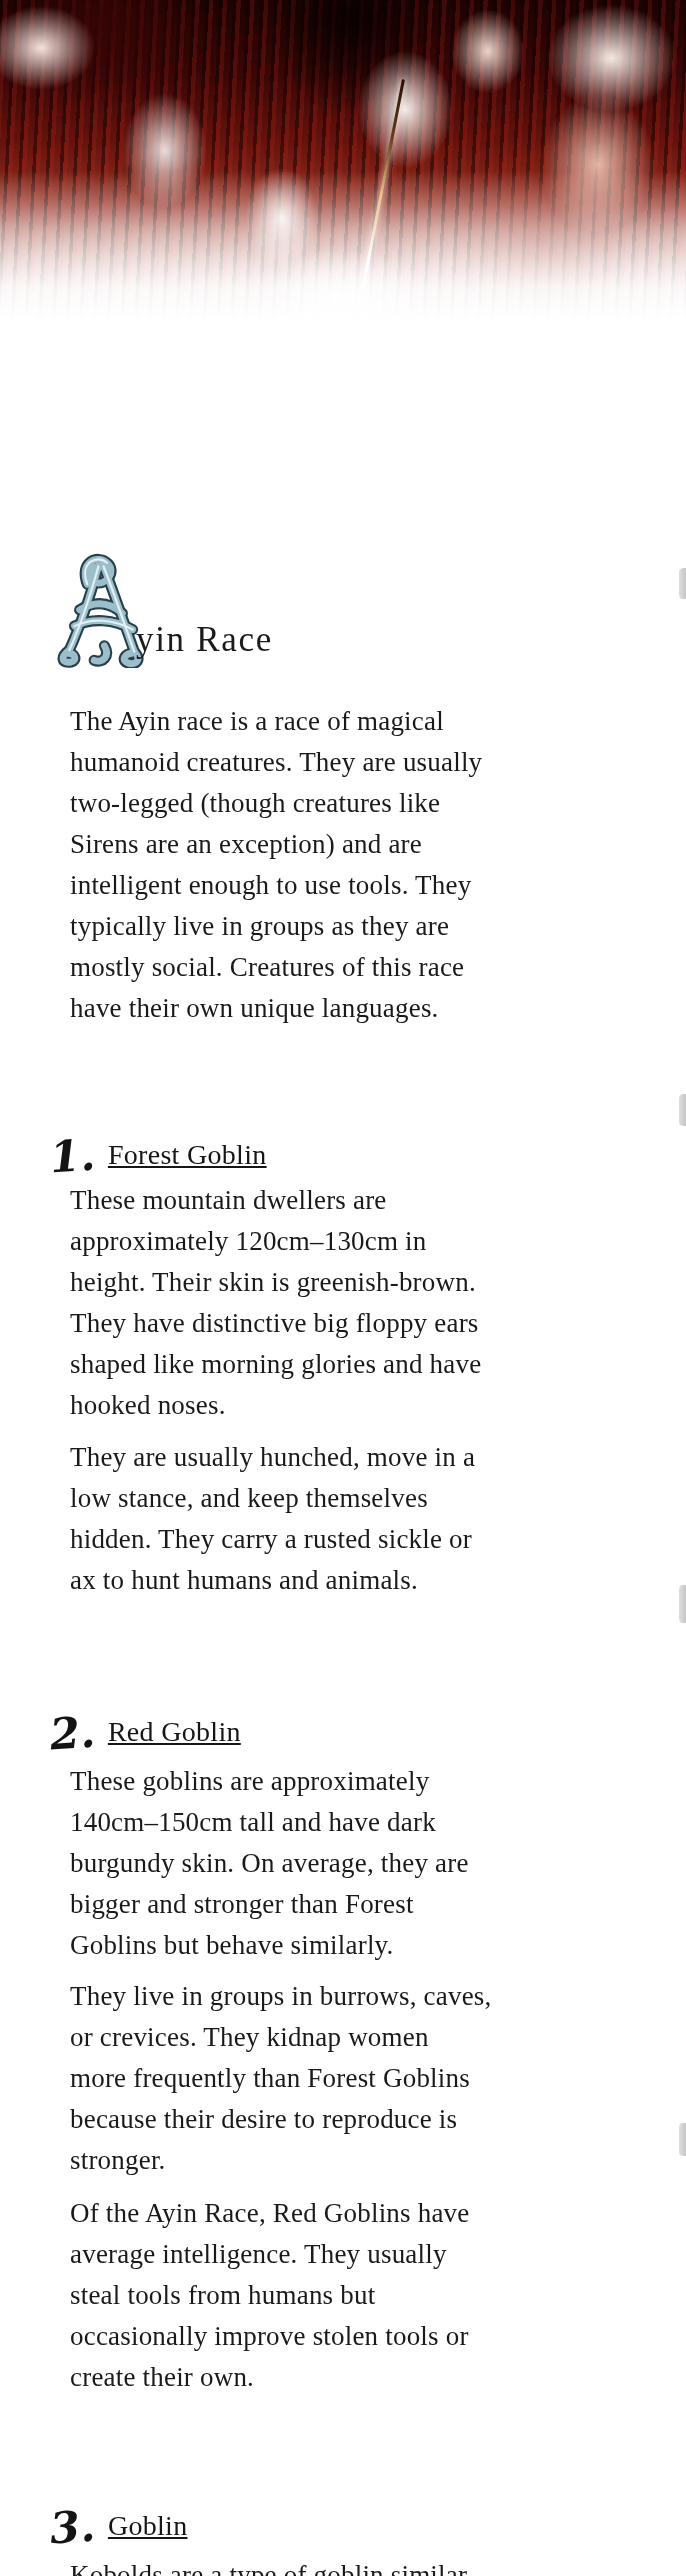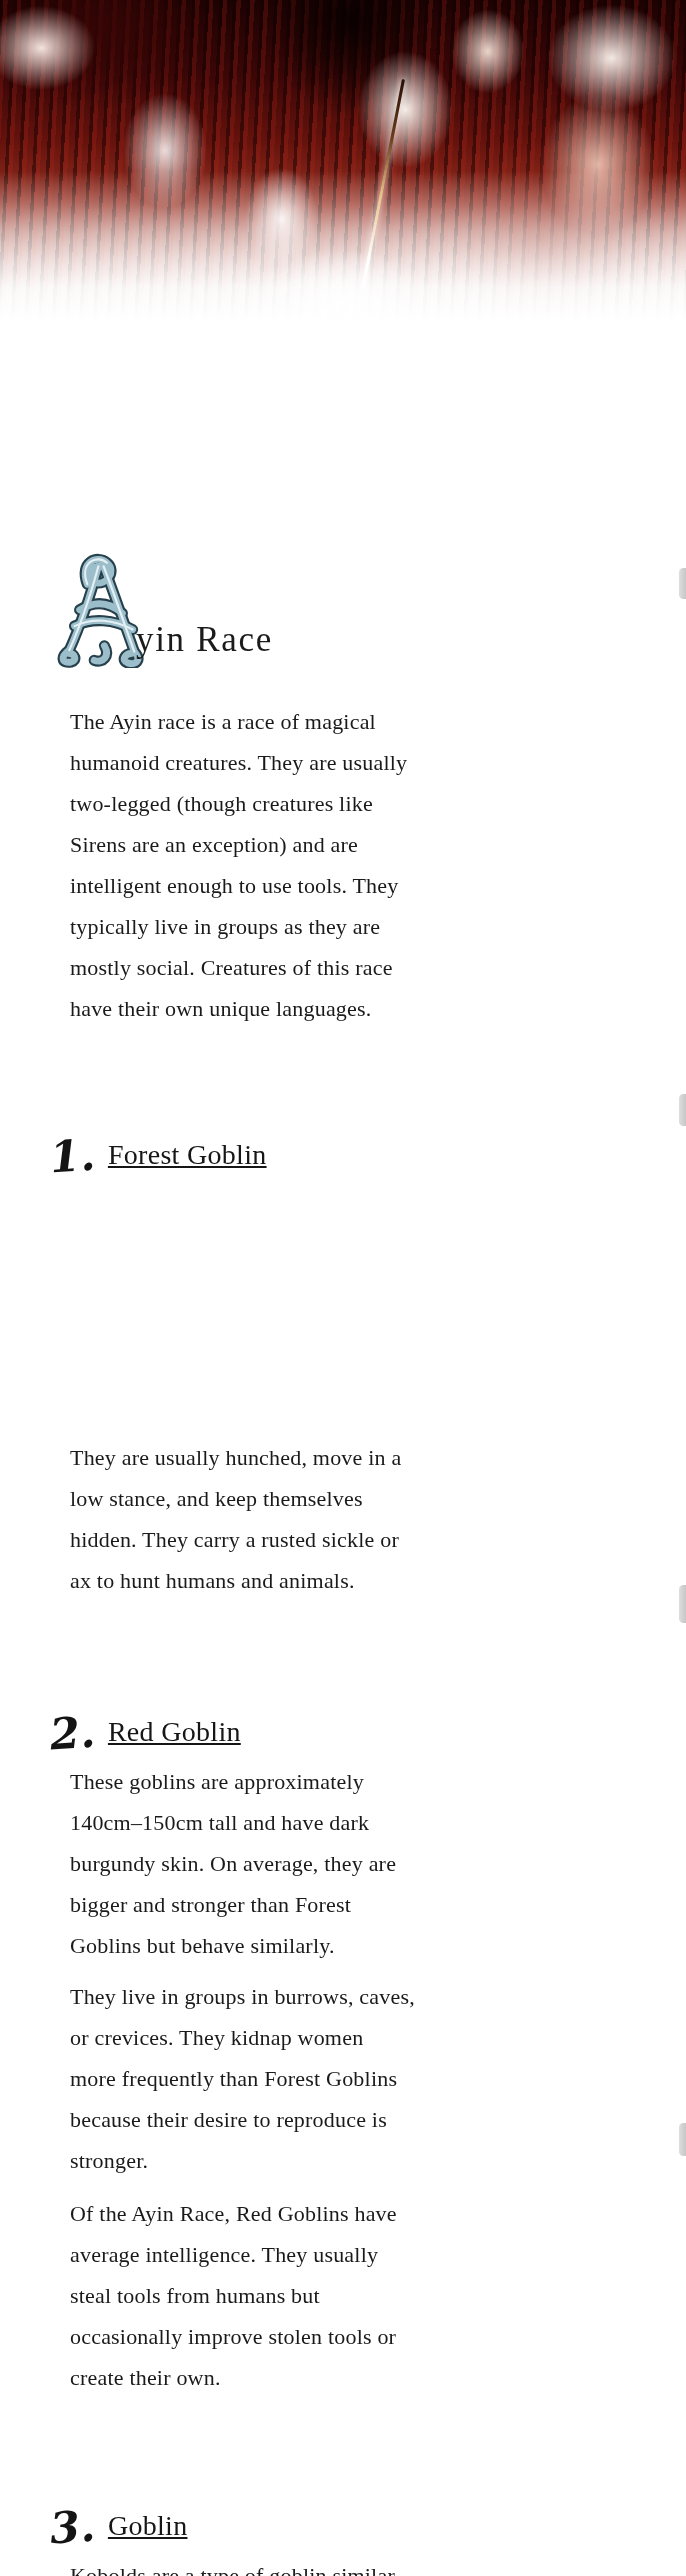--- a/index.html
+++ b/index.html
@@ -46,21 +46,21 @@
   
   .initial-svg { position: absolute; left: 53px; top: 550px; }
   .title-rest {
     position: absolute; left: 136px; top: 620px;
     font-size: 35px; letter-spacing: 1.7px; color: #1b1b1b;
   }
 
   
   .para {
     position: absolute; left: 70px; width: 574px;
-    font-size: 22px; line-height: 41px; letter-spacing: 0.2px;
+    font-size: 27px; line-height: 41px; letter-spacing: 0.2px;
     white-space: pre-line; color: #1a1a1a;
   }
   .sec-head {
     position: absolute; left: 50px;
     display: flex; align-items: baseline; gap: 13px;
   }
   .sec-num {
     font-family: "DejaVu Serif", serif;
     font-style: italic; font-weight: bold;
     font-size: 43px; line-height: 1; color: #141414;
@@ -128,20 +128,26 @@
 Sirens are an exception) and are
 intelligent enough to use tools. They
 typically live in groups as they are
 mostly social. Creatures of this race
 have their own unique languages.</div>
 
   <div class="sec-head" style="top:1135px">
     <span class="sec-num">1.</span>
     <span class="sec-label">Forest Goblin</span>
   </div>
+  <div class="para" style="top:1180px">These mountain dwellers are
+approximately 120cm–130cm in
+height. Their skin is greenish-brown.
+They have distinctive big floppy ears
+shaped like morning glories and have
+hooked noses.</div>
   <div class="para" style="top:1437px">They are usually hunched, move in a
 low stance, and keep themselves
 hidden. They carry a rusted sickle or
 ax to hunt humans and animals.</div>
 
   <div class="sec-head" style="top:1712px">
     <span class="sec-num">2.</span>
     <span class="sec-label">Red Goblin</span>
   </div>
   <div class="para" style="top:1761px">These goblins are approximately

